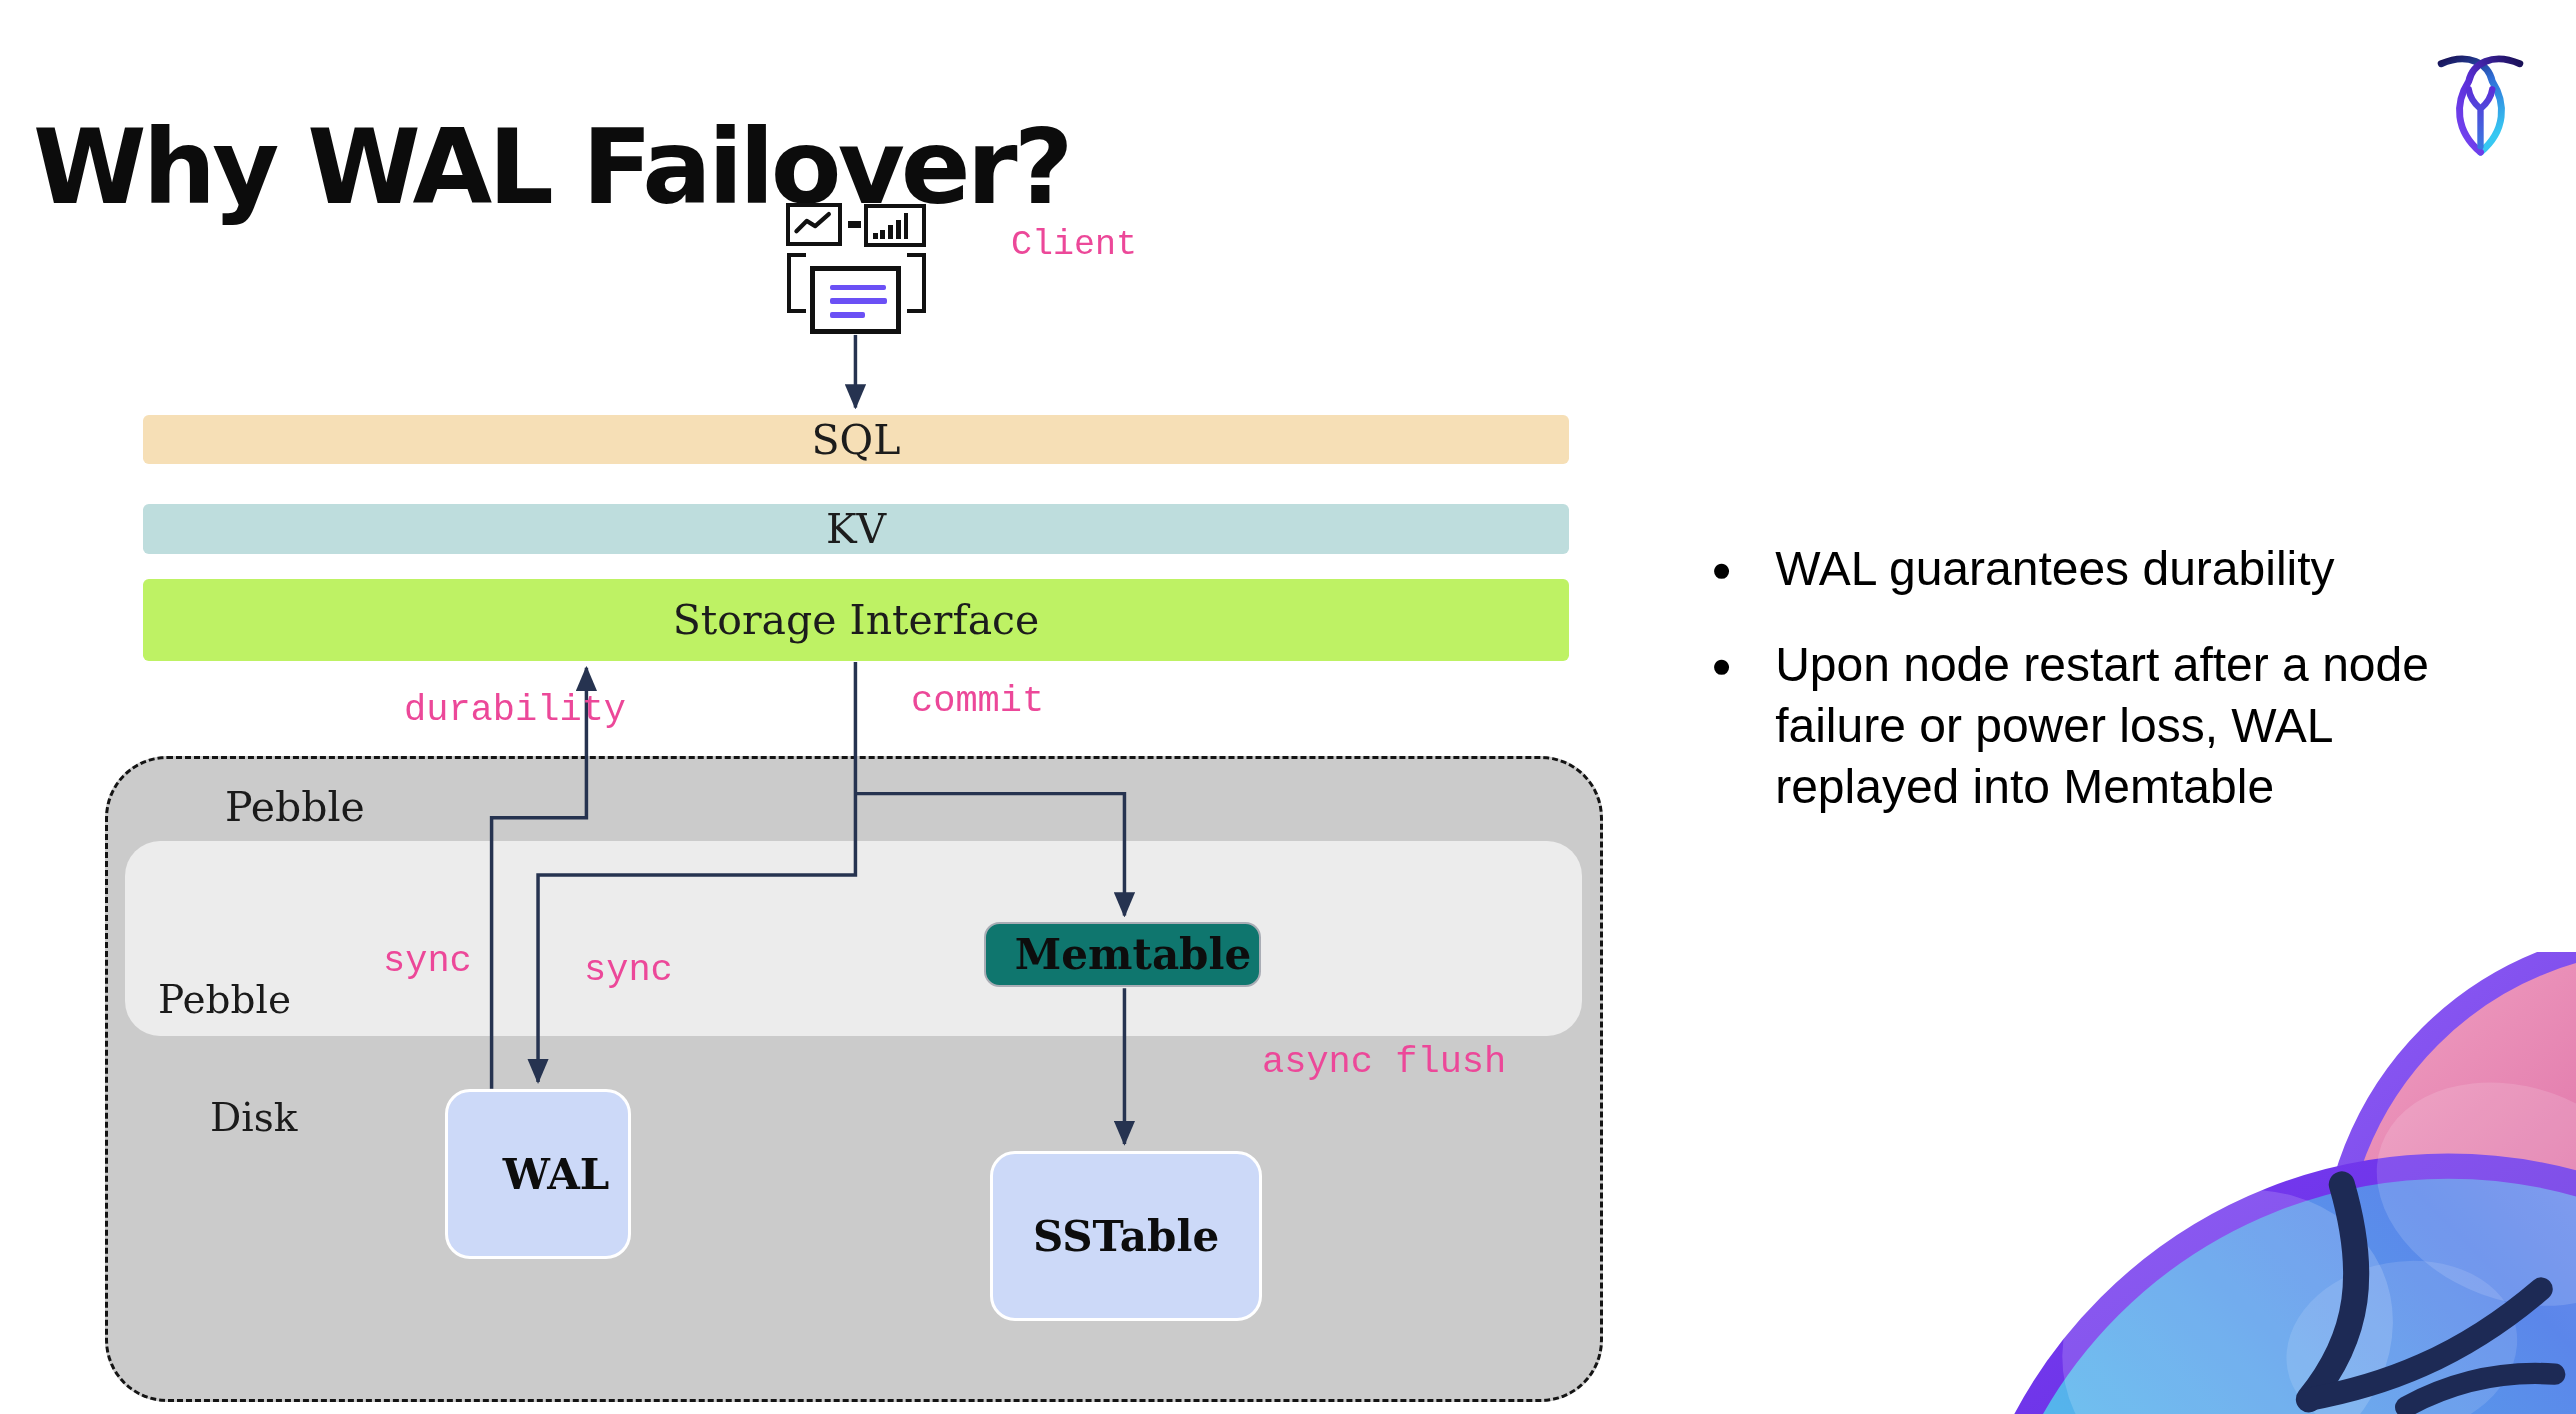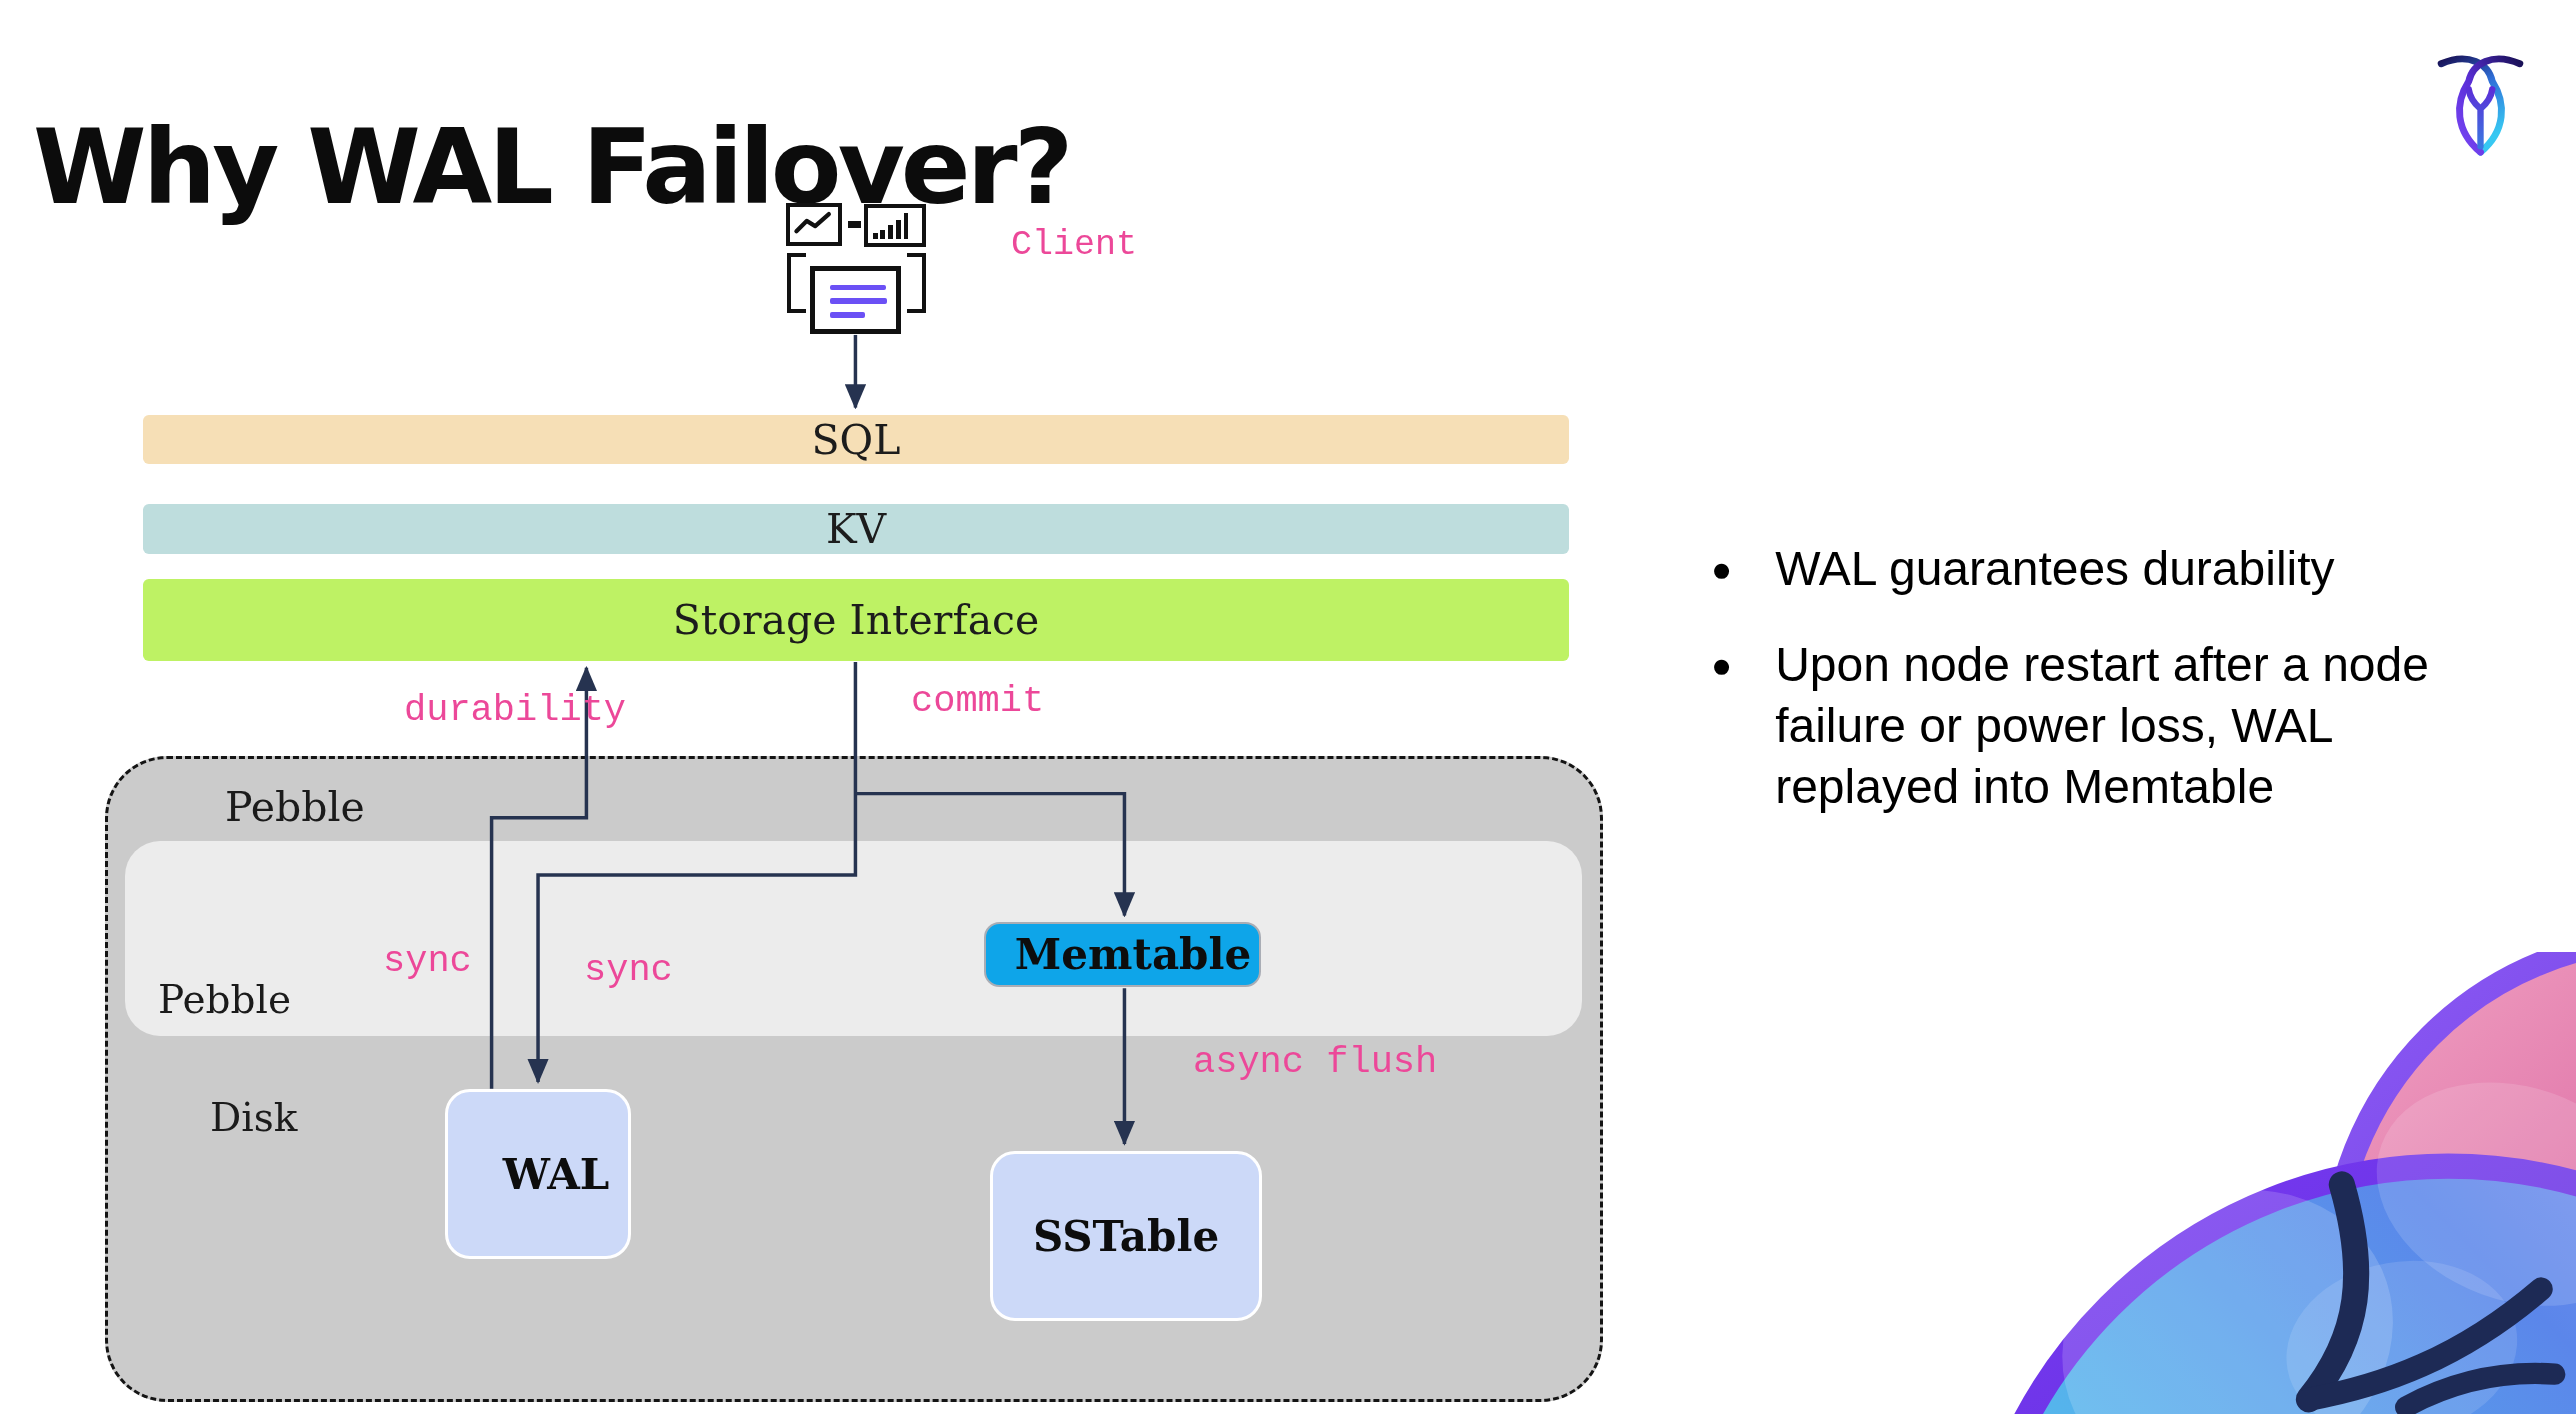--- a/index.html
+++ b/index.html
@@ -131,23 +131,23 @@
 
   <div class="abs pebble" style="background-color: rgb(203, 203, 203);"></div>
   <div class="abs memory-band" style="background-color: rgb(236, 236, 236);"></div>
 
   <span class="abs serif-label" style="left:225px; top:783px;">Pebble</span>
   <span class="abs serif-label" style="left:158px; top:977px; font-size:39px;">Pebble</span>
   <span class="abs serif-label" style="left:210px; top:1095px; font-size:39px;">Disk</span>
 
   <span class="abs sans-label" style="left:383px; top:940px;">sync</span>
   <span class="abs sans-label" style="left:584px; top:949px;">sync</span>
-  <span class="abs sans-label" style="left:1193px; top:1041px;">async flush</span>
-
-  <div class="abs node node-memtable" style="background-color: #0ea5e9; padding-left: 21px;">Memtable</div>
+  <span class="abs sans-label" style="left:1262px; top:1041px;">async flush</span>
+
+  <div class="abs node node-memtable" style="background-color: #0f766e; padding-left: 21px;">Memtable</div>
   <div class="abs node node-wal" style="background-color: rgb(204, 217, 248); padding-left: 36px;">WAL</div>
   <div class="abs node node-sstable" style="background-color: rgb(204, 217, 248);">SSTable</div>
 
   <svg class="abs edges-svg" viewBox="0 0 2662 1462" width="2576" height="1415">
     <defs>
       <marker id="ah" markerUnits="userSpaceOnUse" markerWidth="26" markerHeight="22" viewBox="0 0 26 22" refX="24" refY="11" orient="auto">
         <path d="M0 0 L26 11 L0 22 Z" fill="#263350" style="fill: rgb(38, 51, 80);"></path>
       </marker>
     </defs>
     <g stroke="#263350" style="stroke: rgb(38, 51, 80);">

